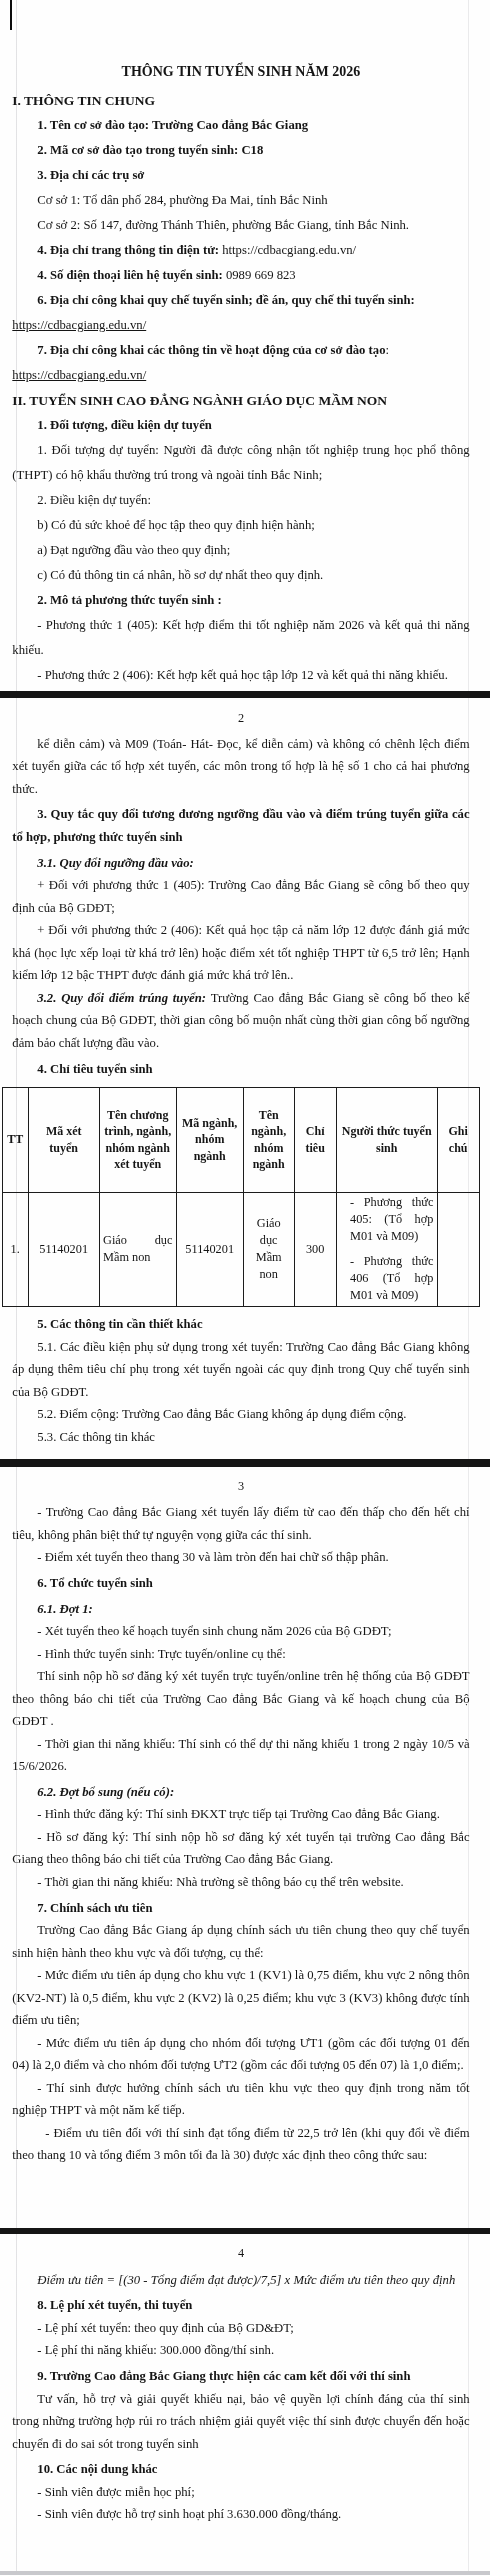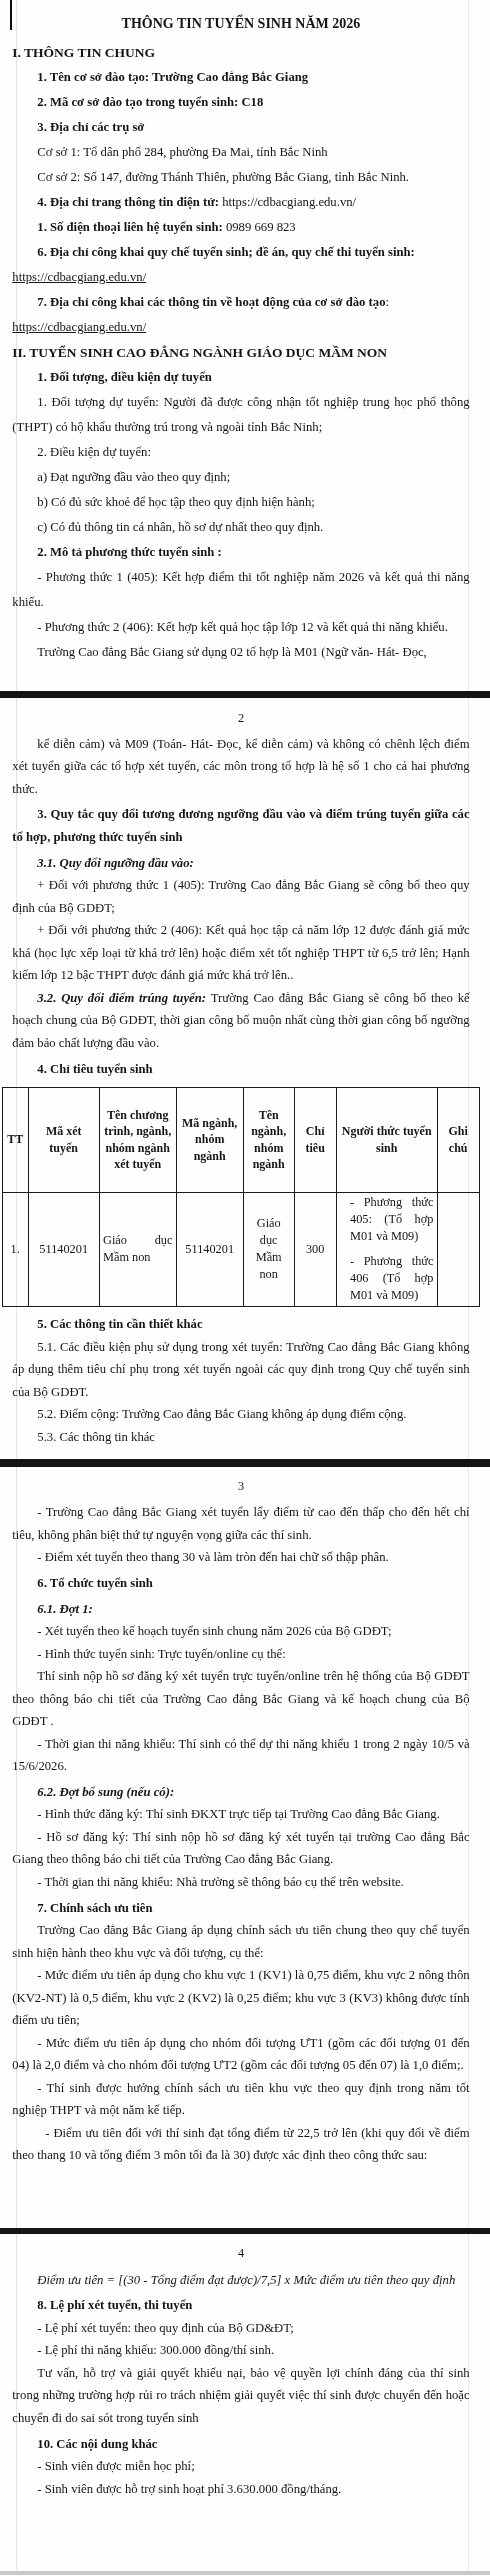--- a/index.html
+++ b/index.html
@@ -31,21 +31,21 @@
   .sep{height:7.4px;background:#151515;width:490px;}
   .sep.thin{height:6.5px;}
   .bottom-strip{height:4.1px;background:#c9c9cd;width:490px;margin-top:-4.1px;position:relative;}
   p{margin:0;font-size:12.7px;text-align:justify;}
   .pg1 p{line-height:25px;}
   .pgx p{line-height:22.5px;}
   .ind{text-indent:25px;}
   .b{font-weight:bold;}
   .i{font-style:italic;}
   .u{text-decoration:underline;}
-  .tc{text-align:center;text-indent:0;}
+  .tc{text-align:center;text-indent:0;margin-top:48px;}
   .title{font-size:14px;margin-bottom:4.1px;}
   .h0{font-size:13.5px;}
   .pgx .hb{margin-top:3.3px;}
   .pnum{text-align:center;font-size:12.3px;line-height:22px;margin-bottom:4.1px;}
   .big-ind{text-indent:33px;}
   table.quota{
     border-collapse:collapse;
     width:477px;
     margin:6.5px 0 6.5px -10.6px;
     table-layout:fixed;
@@ -81,31 +81,31 @@
 <div id="doc">
     <section class="page p1 pg1">
       <p class="tc b title">THÔNG TIN TUYỂN SINH NĂM 2026</p>
       <p class="b hb h0">I. THÔNG TIN CHUNG</p>
       <p class="b hb ind">1. Tên cơ sở đào tạo: Trường Cao đẳng Bắc Giang</p>
       <p class="b hb ind">2. Mã cơ sở đào tạo trong tuyển sinh: C18</p>
       <p class="b hb ind">3. Địa chỉ các trụ sở</p>
       <p class="ind"><span>Cơ sở 1: Tổ dân phố 284, phường Đa Mai, tỉnh Bắc Ninh</span></p>
       <p class="ind"><span>Cơ sở 2: Số 147, đường Thánh Thiên, phường Bắc Giang, tỉnh Bắc Ninh.</span></p>
       <p class="ind"><span class="b ">4. Địa chỉ trang thông tin điện tử: </span><span>https://cdbacgiang.edu.vn/</span></p>
-      <p class="ind"><span class="b ">1. Số điện thoại liên hệ tuyển sinh: </span><span>0989 669 823</span></p>
+      <p class="ind"><span class="b ">4. Số điện thoại liên hệ tuyển sinh: </span><span>0989 669 823</span></p>
       <p class="ind"><span class="b ">6. Địa chỉ công khai quy chế tuyển sinh; đề án, quy chế thi tuyển sinh:</span></p>
       <p class=""><span class="u">https://cdbacgiang.edu.vn/</span></p>
       <p class="ind"><span class="b ">7. Địa chỉ công khai các thông tin về hoạt động của cơ sở đào tạo</span><span>:</span></p>
       <p class=""><span class="u">https://cdbacgiang.edu.vn/</span></p>
       <p class="b hb h0">II. TUYỂN SINH CAO ĐẲNG NGÀNH GIÁO DỤC MẦM NON</p>
       <p class="b hb ind">1. Đối tượng, điều kiện dự tuyển</p>
       <p class="ind"><span>1. Đối tượng dự tuyển: Người đã được công nhận tốt nghiệp trung học phổ thông (THPT) có hộ khẩu thường trú trong và ngoài tỉnh Bắc Ninh;</span></p>
       <p class="ind"><span>2. Điều kiện dự tuyển:</span></p>
+      <p class="ind"><span>b) Có đủ sức khoẻ để học tập theo quy định hiện hành;</span></p>
       <p class="ind"><span>a) Đạt ngưỡng đầu vào theo quy định;</span></p>
-      <p class="ind"><span>b) Có đủ sức khoẻ để học tập theo quy định hiện hành;</span></p>
       <p class="ind"><span>c) Có đủ thông tin cá nhân, hồ sơ dự nhất theo quy định.</span></p>
       <p class="b hb ind">2. Mô tả phương thức tuyển sinh :</p>
       <p class="ind"><span>- Phương thức 1 (405): Kết hợp điểm thi tốt nghiệp năm 2026 và kết quả thi năng khiếu.</span></p>
       <p class="ind"><span>- Phương thức 2 (406): Kết hợp kết quả học tập lớp 12 và kết quả thi năng khiếu.</span></p>
       <p class="ind"><span>Trường Cao đẳng Bắc Giang sử dụng 02 tổ hợp là M01 (Ngữ văn- Hát- Đọc,</span></p>
     </section>
     <div class="sep"></div>
     <section class="page p2 pgx">
       <div class="pnum">2</div>
       <p class="ind"><span>kể diễn cảm) và M09 (Toán- Hát- Đọc, kể diễn cảm) và không có chênh lệch điểm xét tuyển giữa các tổ hợp xét tuyển, các môn trong tổ hợp là hệ số 1 cho cả hai phương thức.</span></p>
@@ -181,20 +181,21 @@
       <p class="ind"><span>- Thí sinh được hưởng chính sách ưu tiên khu vực theo quy định trong năm tốt nghiệp THPT và một năm kế tiếp.</span></p>
       <p class="big-ind"><span>- Điểm ưu tiên đối với thí sinh đạt tổng điểm từ 22,5 trở lên (khi quy đổi về điểm theo thang 10 và tổng điểm 3 môn tối đa là 30) được xác định theo công thức sau:</span></p>
     </section>
     <div class="sep thin"></div>
     <section class="page p4 pgx">
       <div class="pnum">4</div>
       <p class="ind"><span class="i ">Điểm ưu tiên = [(30 - Tổng điểm đạt được)/7,5] x Mức điểm ưu tiên theo quy định</span></p>
       <p class="b hb ind">8. Lệ phí xét tuyển, thi tuyển</p>
       <p class="ind"><span>- Lệ phí xét tuyển: theo quy định của Bộ GD&amp;ĐT;</span></p>
       <p class="ind"><span>- Lệ phí thi năng khiếu: 300.000 đồng/thí sinh.</span></p>
+      <p class="b hb ind">9. Trường Cao đẳng Bắc Giang thực hiện các cam kết đối với thí sinh</p>
       <p class="ind"><span>Tư vấn, hỗ trợ và giải quyết khiếu nại, bảo vệ quyền lợi chính đáng của thí sinh trong những trường hợp rủi ro trách nhiệm giải quyết việc thí sinh được chuyển đến hoặc chuyển đi do sai sót trong tuyển sinh</span></p>
       <p class="b hb ind">10. Các nội dung khác</p>
       <p class="ind"><span>- Sinh viên được miễn học phí;</span></p>
       <p class="ind"><span>- Sinh viên được hỗ trợ sinh hoạt phí 3.630.000 đồng/tháng.</span></p>
     </section>
   </div>
 <div class="bottom-strip"></div>
 
 
 </body></html>

